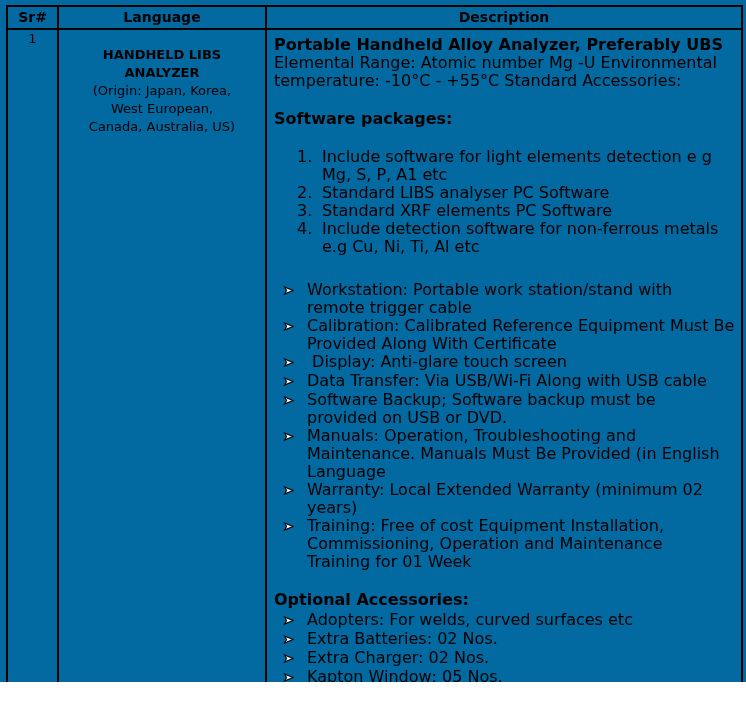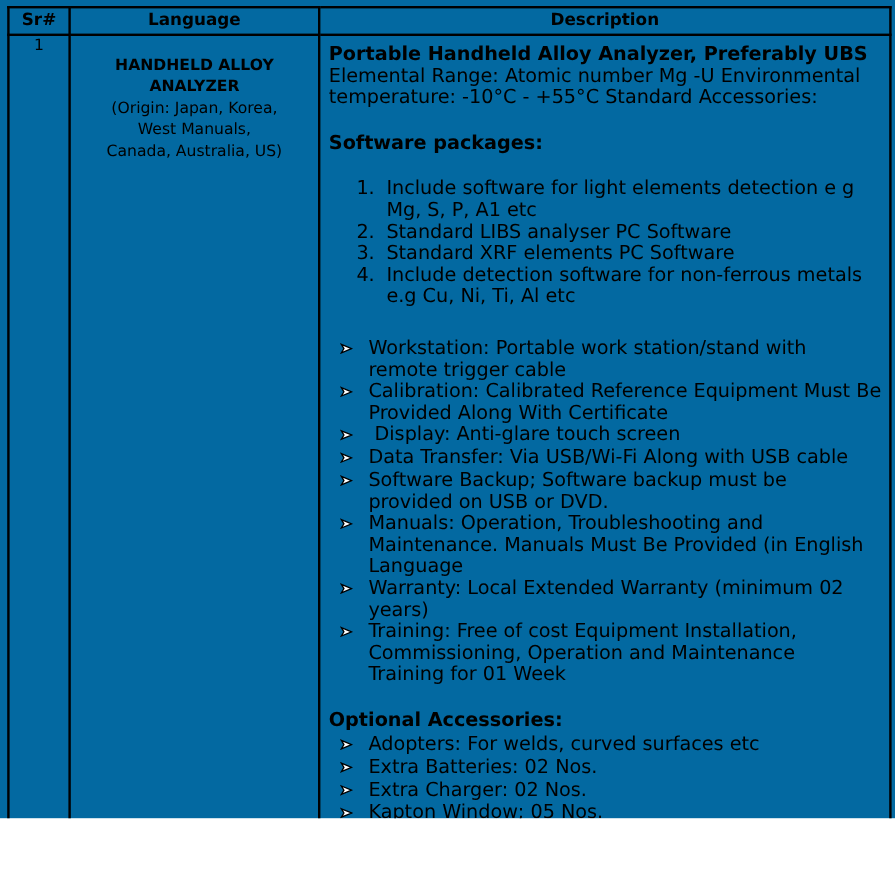--- a/index.html
+++ b/index.html
@@ -114,24 +114,24 @@
       <tr>
         <th class="hdr">Sr#</th>
         <th class="hdr">Language</th>
         <th class="hdr">Description</th>
       </tr>
     </thead>
     <tbody>
       <tr>
         <td class="sr-cell">1</td>
         <td class="eq-cell">
-          <div class="eq-name">HANDHELD ALLOY
+          <div class="eq-name">HANDHELD LIBS
 ANALYZER</div>
           <div class="eq-origin">(Origin: Japan, Korea,
-West Manuals,
+West European,
 Canada, Australia, US)</div>
         </td>
         <td class="desc-cell">
           <div class="desc-title">Portable Handheld Alloy Analyzer, Preferably UBS</div>
           <div class="desc-intro">Elemental Range: Atomic number Mg -U Environmental
 temperature: -10°C - +55°C Standard Accessories:</div>
 
           <div class="section-heading">Software packages:</div>
 
           <ol class="num-list">

